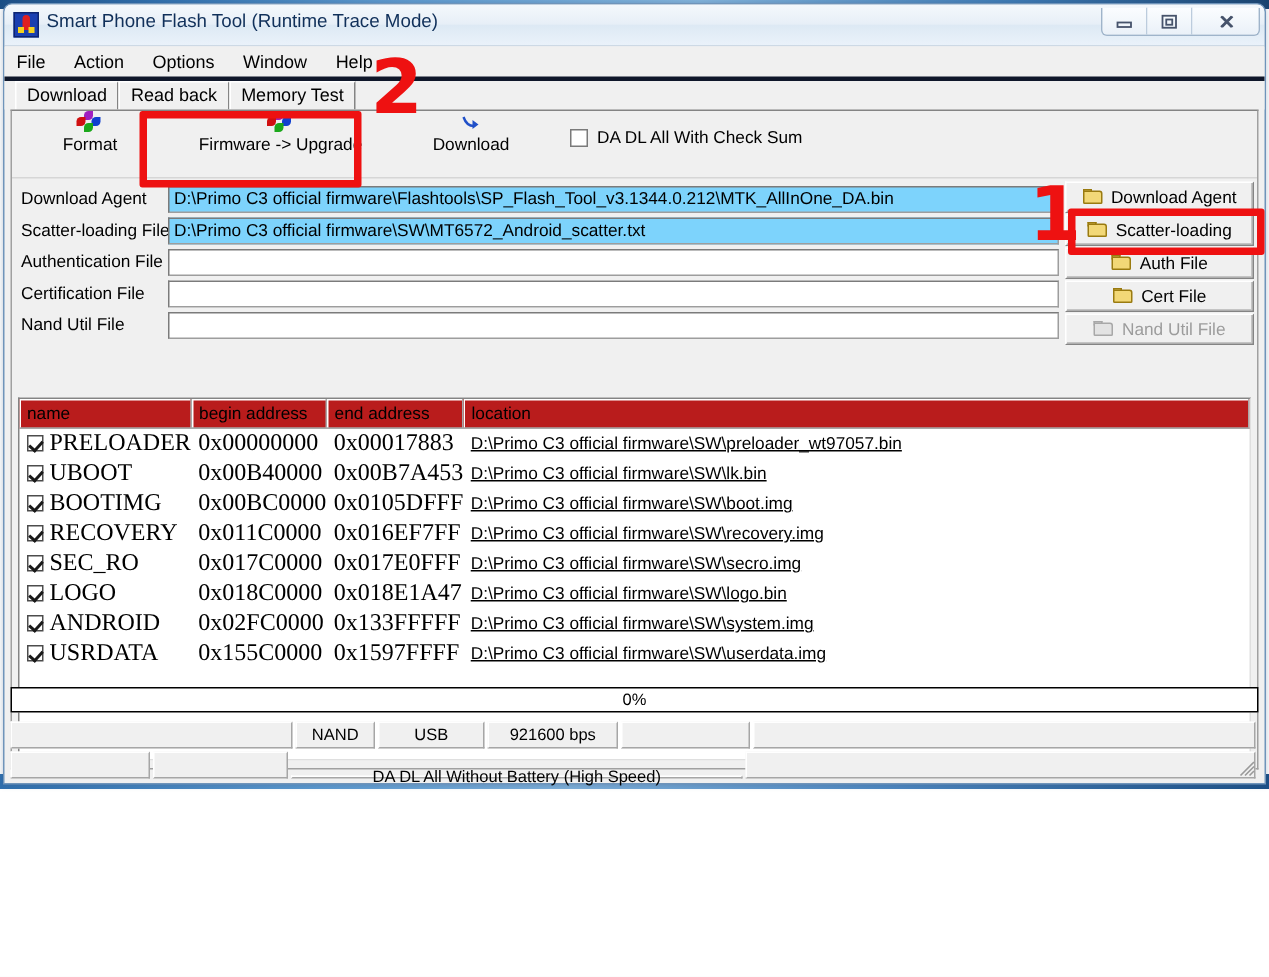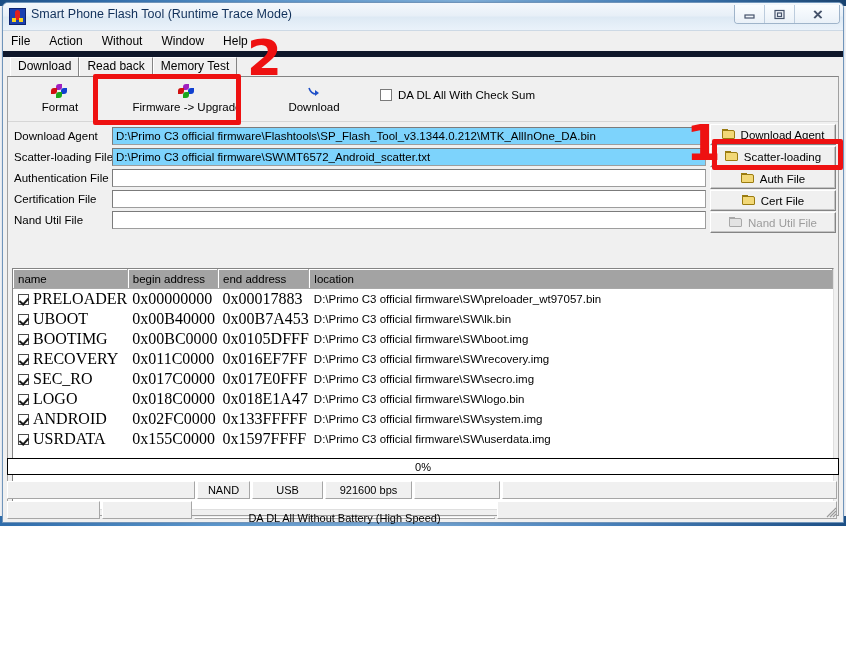--- a/index.html
+++ b/index.html
@@ -95,21 +95,21 @@
   .menubar {
     position: relative;
     height: 20px;
     background: #f0f0f0;
     padding-left: 8px;
     display: flex;
     align-items: center;
     gap: 19px;
     font-size: 12px;
     color: #000;
-    border-bottom: 6px solid #0f172a;
+    border-bottom: 3px solid #0f172a;
   }
   .menubar .mi { cursor: default; }
 
   
   .tabstrip {
     position: relative;
     height: 19px;
     background: #f0f0f0;
     padding-left: 7px;
     display: flex;
@@ -148,21 +148,20 @@
     border-bottom: 1px solid #d6d6d6;
     display: flex;
     align-items: flex-start;
   }
   .tbtn {
     width: 104px;
     height: 42px;
     display: flex;
     flex-direction: column;
     align-items: center;
-    justify-content: center;
     font-size: 11.5px;
     color: #000;
     gap: 1px;
   }
   .tbtn.wide { width: 150px; }
   .tbtn.disabled { color: #9a9a9a; }
   .tbicon { width: 18px; height: 16px; position: relative; }
 
   
   .pinwheel i { position: absolute; width: 6px; height: 6px; border-radius: 50% 0 50% 0; }
@@ -278,41 +277,42 @@
     border-bottom-color: #dfdfdf;
     box-sizing: border-box;
     overflow: hidden;
   }
   table.grid {
     border-collapse: collapse;
     width: 100%;
     font-size: 11.5px;
   }
   table.grid th {
-    background: #a3a3a3;
+    background: #b91c1c;
     border-right: 1px solid #a8a8a8;
     border-bottom: 1px solid #a8a8a8;
     font-weight: normal;
     text-align: left;
     padding: 2px 0 2px 5px;
     height: 15px;
     color: #000;
     box-shadow: inset 1px 1px 0 #ffffff;
   }
   table.grid td {
     padding: 1px 0 1px 5px;
     height: 16px;
     color: #000;
     white-space: nowrap;
     font-family: Liberation Serif, serif;
     font-size: 16px;
   }
   table.grid td.loc {
     font-family: "Liberation Sans", sans-serif;
     font-size: 11.5px;
+    text-decoration: underline;
   }
   .cellchk {
     display: inline-block;
     width: 11px; height: 11px;
     border: 1px solid #4c4c4c;
     background: #fff;
     position: relative;
     vertical-align: -1px;
     margin-right: 4px;
     box-sizing: border-box;
@@ -424,21 +424,21 @@
               <path d="M4 2 L11 9 M11 2 L4 9" stroke="#46536b" stroke-width="1.4" fill="none"></path>
               <path d="M4 2 L11 9 M11 2 L4 9" stroke="#46536b" stroke-width="1.4" fill="none" transform="translate(0.7,0)"></path>
             </svg>
         </div>
       </div>
     </div>
 
     <div class="menubar">
       <span class="mi">File</span>
       <span class="mi">Action</span>
-      <span class="mi">Without</span>
+      <span class="mi">Options</span>
       <span class="mi">Window</span>
       <span class="mi">Help</span>
     </div>
 
     <div class="tabstrip">
       <div class="tab active">Download</div>
       <div class="tab">Read back</div>
       <div class="tab">Memory Test</div>
     </div>
 

